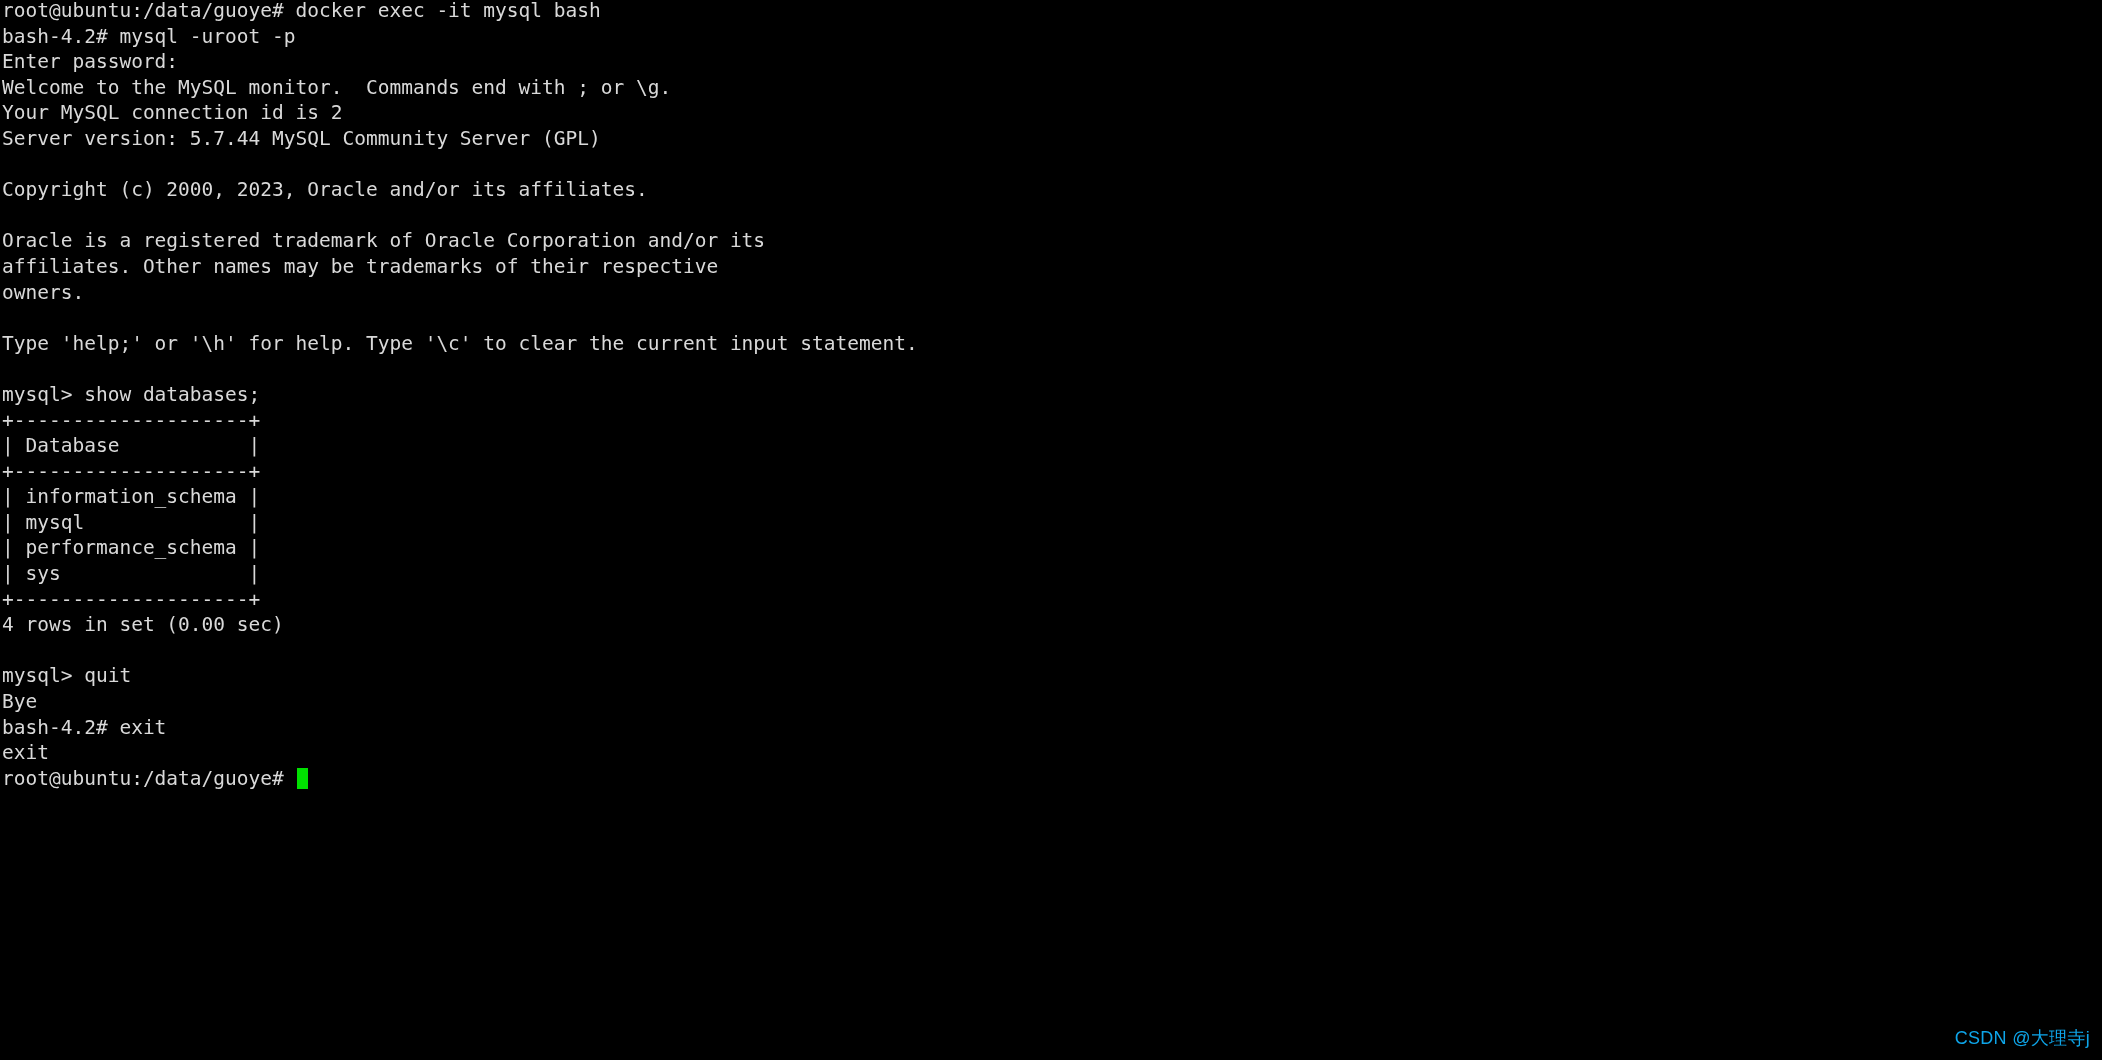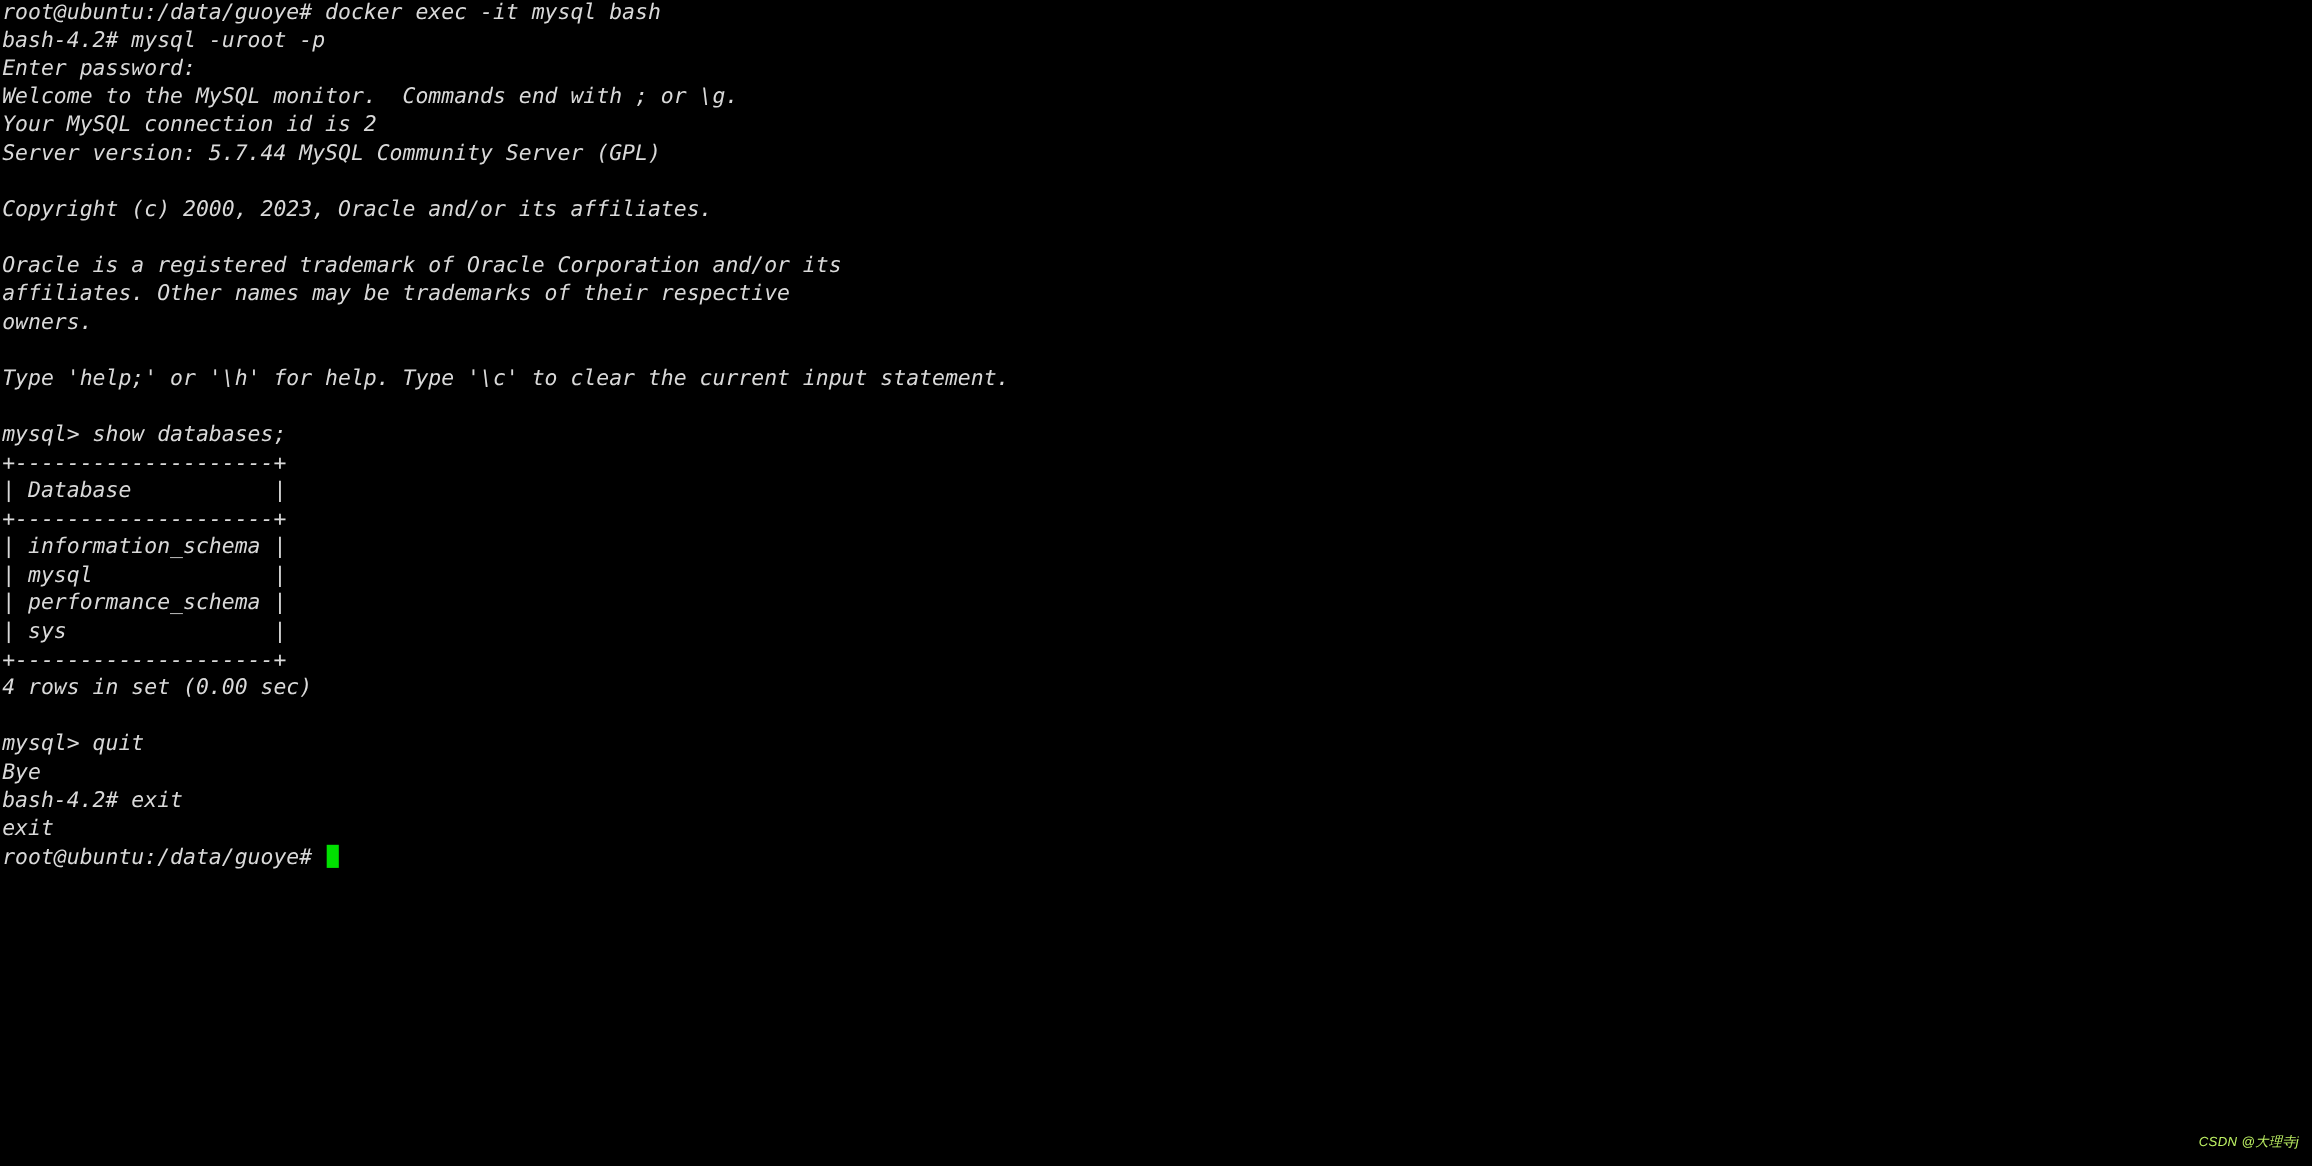--- a/index.html
+++ b/index.html
@@ -13,21 +13,20 @@
     width: 2102px;
     height: 1060px;
     background: #000000;
     overflow: hidden;
     font-family: "DejaVu Sans Mono", "Liberation Mono", monospace;
     font-size: 19.5px;
     line-height: 25.6px;
     color: #d9d9d9;
     box-sizing: border-box;
     padding: 0px 0 0 2px;
-    font-style: italic;
   }
   #screen {
     position: absolute;
     top: -2px;
     left: 2px;
     white-space: pre;
     letter-spacing: 0px;
   }
   .line {
     height: 25.6px;
@@ -44,22 +43,22 @@
     height: 21px;
     background: #00e000;
     vertical-align: -4px;
     margin-left: 1px;
   }
   #watermark {
     position: absolute;
     right: 12px;
     bottom: 8px;
     font-family: "Liberation Sans", "DejaVu Sans", sans-serif;
-    font-size: 12px;
-    color: #bef264;
+    font-size: 18px;
+    color: #0ea5e9;
     letter-spacing: 0.3px;
     white-space: nowrap;
   }
 </style>
 </head>
 <body>
 
 <div id="terminal">
 
   <div id="screen"><div class="line">root@ubuntu:/data/guoye# docker exec -it mysql bash</div><div class="line">bash-4.2# mysql -uroot -p</div><div class="line">Enter password:</div><div class="line">Welcome to the MySQL monitor.  Commands end with ; or \g.</div><div class="line">Your MySQL connection id is 2</div><div class="line">Server version: 5.7.44 MySQL Community Server (GPL)</div><div class="line blank">&nbsp;</div><div class="line">Copyright (c) 2000, 2023, Oracle and/or its affiliates.</div><div class="line blank">&nbsp;</div><div class="line">Oracle is a registered trademark of Oracle Corporation and/or its</div><div class="line">affiliates. Other names may be trademarks of their respective</div><div class="line">owners.</div><div class="line blank">&nbsp;</div><div class="line">Type 'help;' or '\h' for help. Type '\c' to clear the current input statement.</div><div class="line blank">&nbsp;</div><div class="line">mysql&gt; show databases;</div><div class="line">+--------------------+</div><div class="line">| Database           |</div><div class="line">+--------------------+</div><div class="line">| information_schema |</div><div class="line">| mysql              |</div><div class="line">| performance_schema |</div><div class="line">| sys                |</div><div class="line">+--------------------+</div><div class="line">4 rows in set (0.00 sec)</div><div class="line blank">&nbsp;</div><div class="line">mysql&gt; quit</div><div class="line">Bye</div><div class="line">bash-4.2# exit</div><div class="line">exit</div><div class="line"><span>root@ubuntu:/data/guoye# </span><span class="cursor"></span></div></div>

